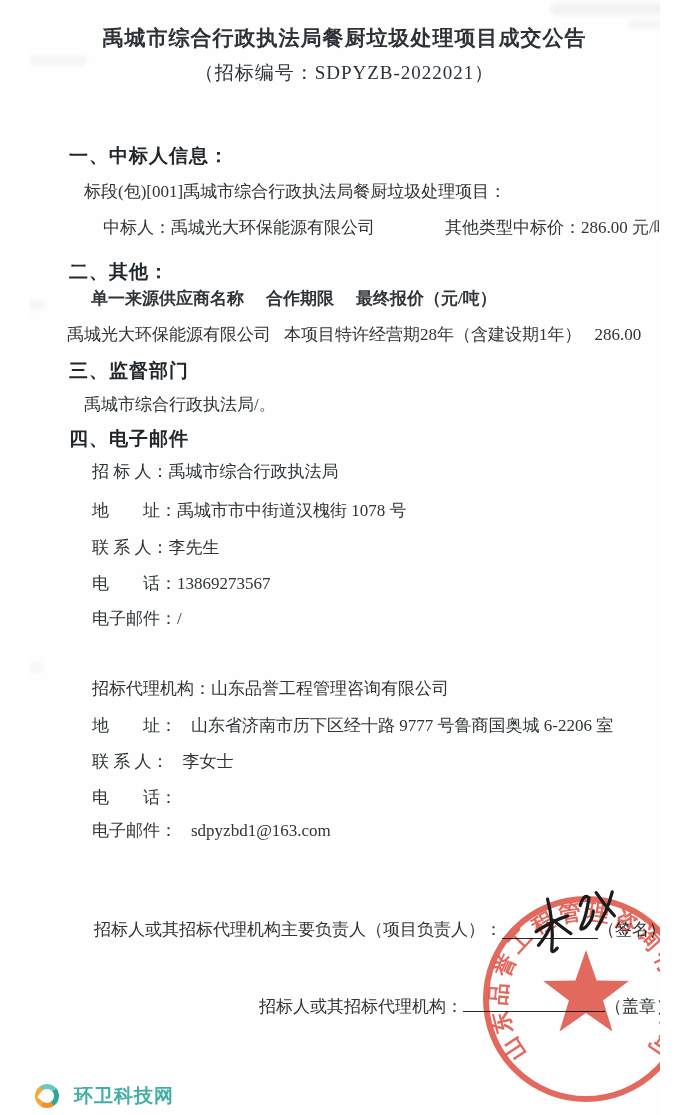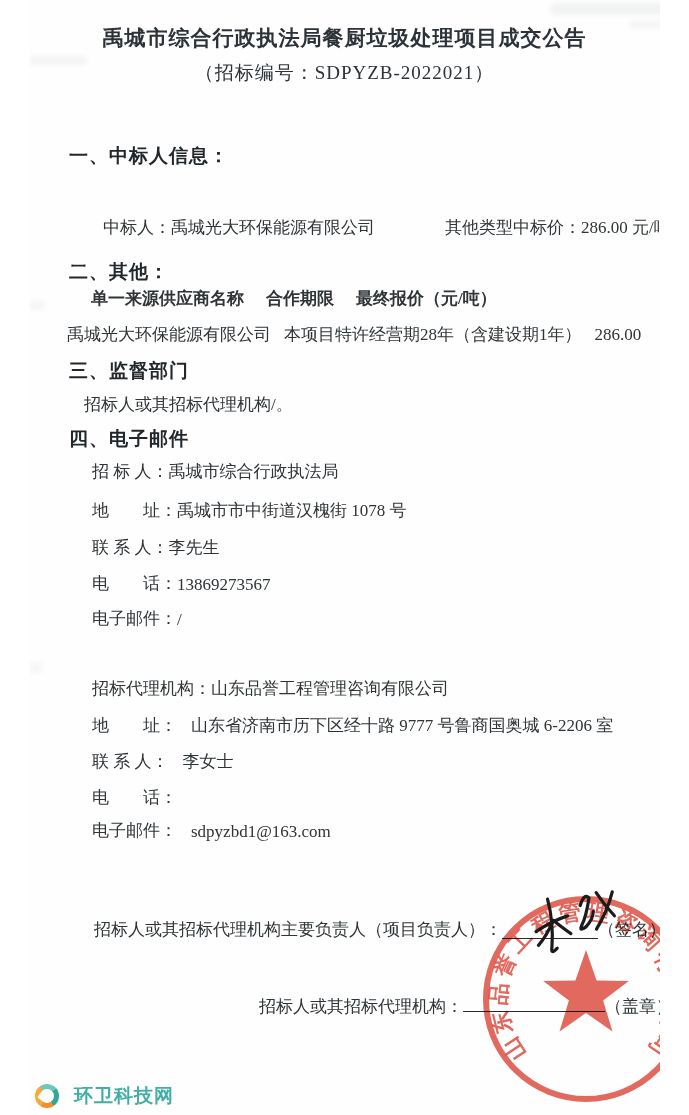--- a/index.html
+++ b/index.html
@@ -20,21 +20,21 @@
   }
   .sec-heading {
     left:40px; font-family:"Liberation Sans","DejaVu Sans",sans-serif;
     font-size:19px; font-weight:700; color:#22272b; letter-spacing:1px;
   }
   .body-line { font-size:17px; color:#2f3437; white-space:pre; }
   .flex-line { display:flex; align-items:baseline; }
   .tbl-head span { font-weight:700; }
   .kv-label { white-space:pre; }
   .kv-value { white-space:pre; }
-  .kv-row { display:flex; align-items:flex-end; font-size:17px; }
+  .kv-row { display:flex; align-items:center; font-size:17px; }
   .kv-row.gap { column-gap:14px; }
   .underline-seg {
     display:inline-block; border-bottom:1.6px solid #2a2a2a; height:18px;
   }
   .suffix { font-size:17px; white-space:pre; }
   
   .stamp-wrap { top:888px; left:446px; width:222px; height:222px; mix-blend-mode:multiply; opacity:.88; }
   .sig-wrap { top:884px; left:498px; width:104px; height:76px; z-index:6; }
   
   .smudge { position:absolute; background:#8a9096; filter:blur(2px); border-radius:4px; }
@@ -65,39 +65,40 @@
   <div class="smudge" style="top:20px;left:600px;width:80px;height:9px;opacity:.07;"></div>
   <div class="smudge" style="top:56px;left:0;width:58px;height:9px;opacity:.08;"></div>
   <div class="smudge" style="top:300px;left:0;width:16px;height:10px;opacity:.07;"></div>
   <div class="smudge" style="top:662px;left:0;width:14px;height:11px;opacity:.06;"></div>
   <div class="smudge" style="top:96px;left:636px;width:40px;height:11px;opacity:.05;"></div>
 
   <div class="abs doc-title">禹城市综合行政执法局餐厨垃圾处理项目成交公告</div>
   <div class="abs doc-subtitle">（招标编号：SDPYZB-2022021）</div>
 
   <div class="abs sec-heading" style="top:143px;">一、中标人信息：</div>
+  <div class="abs body-line" style="top:180px;left:55px;">标段(包)[001]禹城市综合行政执法局餐厨垃圾处理项目：</div>
   <div class="abs flex-line" style="top:216px;left:74px;column-gap:70px;">
     <span class="body-line"><span>中标人：</span><span>禹城光大环保能源有限公司</span></span>
     <span class="body-line"><span>其他类型中标价：</span><span>286.00 元/吨</span></span>
   </div>
 
   <div class="abs sec-heading" style="top:250px;margin-top:9px;">二、其他：</div>
   <div class="abs flex-line tbl-head" style="top:287px;left:62px;column-gap:22px;font-size:17px;">
     <span>单一来源供应商名称</span>
     <span>合作期限</span>
     <span>最终报价（元/吨）</span>
   </div>
   <div class="abs flex-line" style="top:323px;left:38px;column-gap:13px;font-size:17px;">
     <span>禹城光大环保能源有限公司</span>
     <span>本项目特许经营期28年（含建设期1年）</span>
     <span>286.00</span>
   </div>
 
   <div class="abs sec-heading" style="top:358px;">三、监督部门</div>
-  <div class="abs body-line" style="top:393px;left:55px;">招标人或其招标代理机构/。</div>
+  <div class="abs body-line" style="top:393px;left:55px;">禹城市综合行政执法局/。</div>
 
   <div class="abs sec-heading" style="top:426px;">四、电子邮件</div>
 
   <div class="abs kv-row" style="top:460px;left:63px;">
     <span class="kv-label">招 标 人：</span>
     <span class="kv-value">禹城市综合行政执法局</span>
   </div>
   <div class="abs kv-row" style="top:499px;left:63px;">
     <span class="kv-label">地　　址：</span>
     <span class="kv-value">禹城市市中街道汉槐街 1078 号</span>

